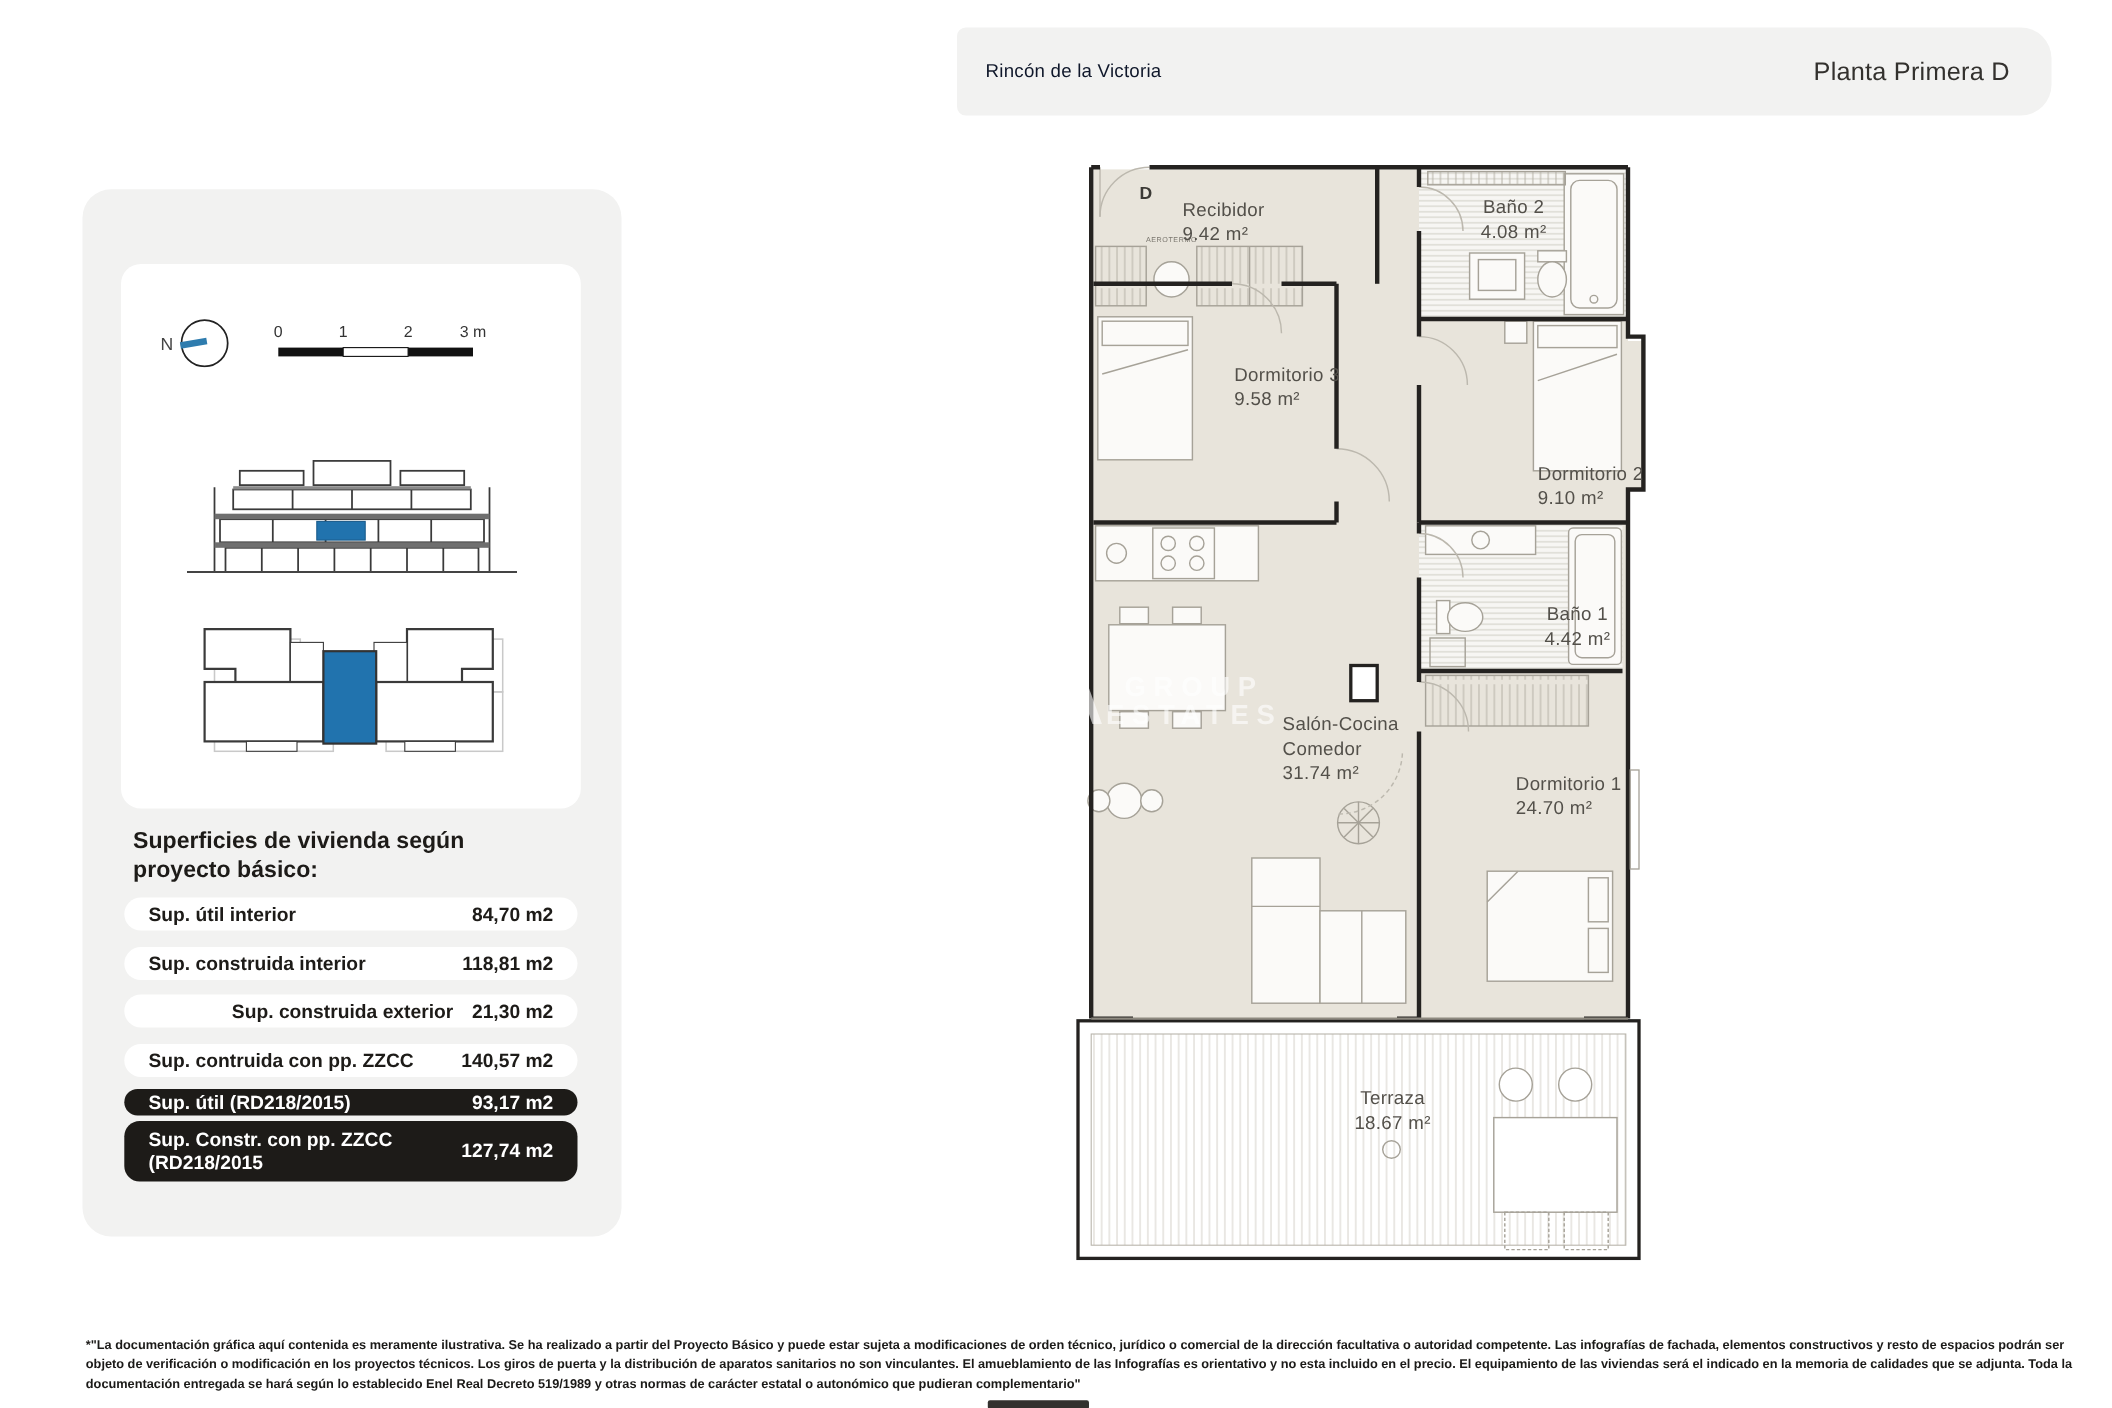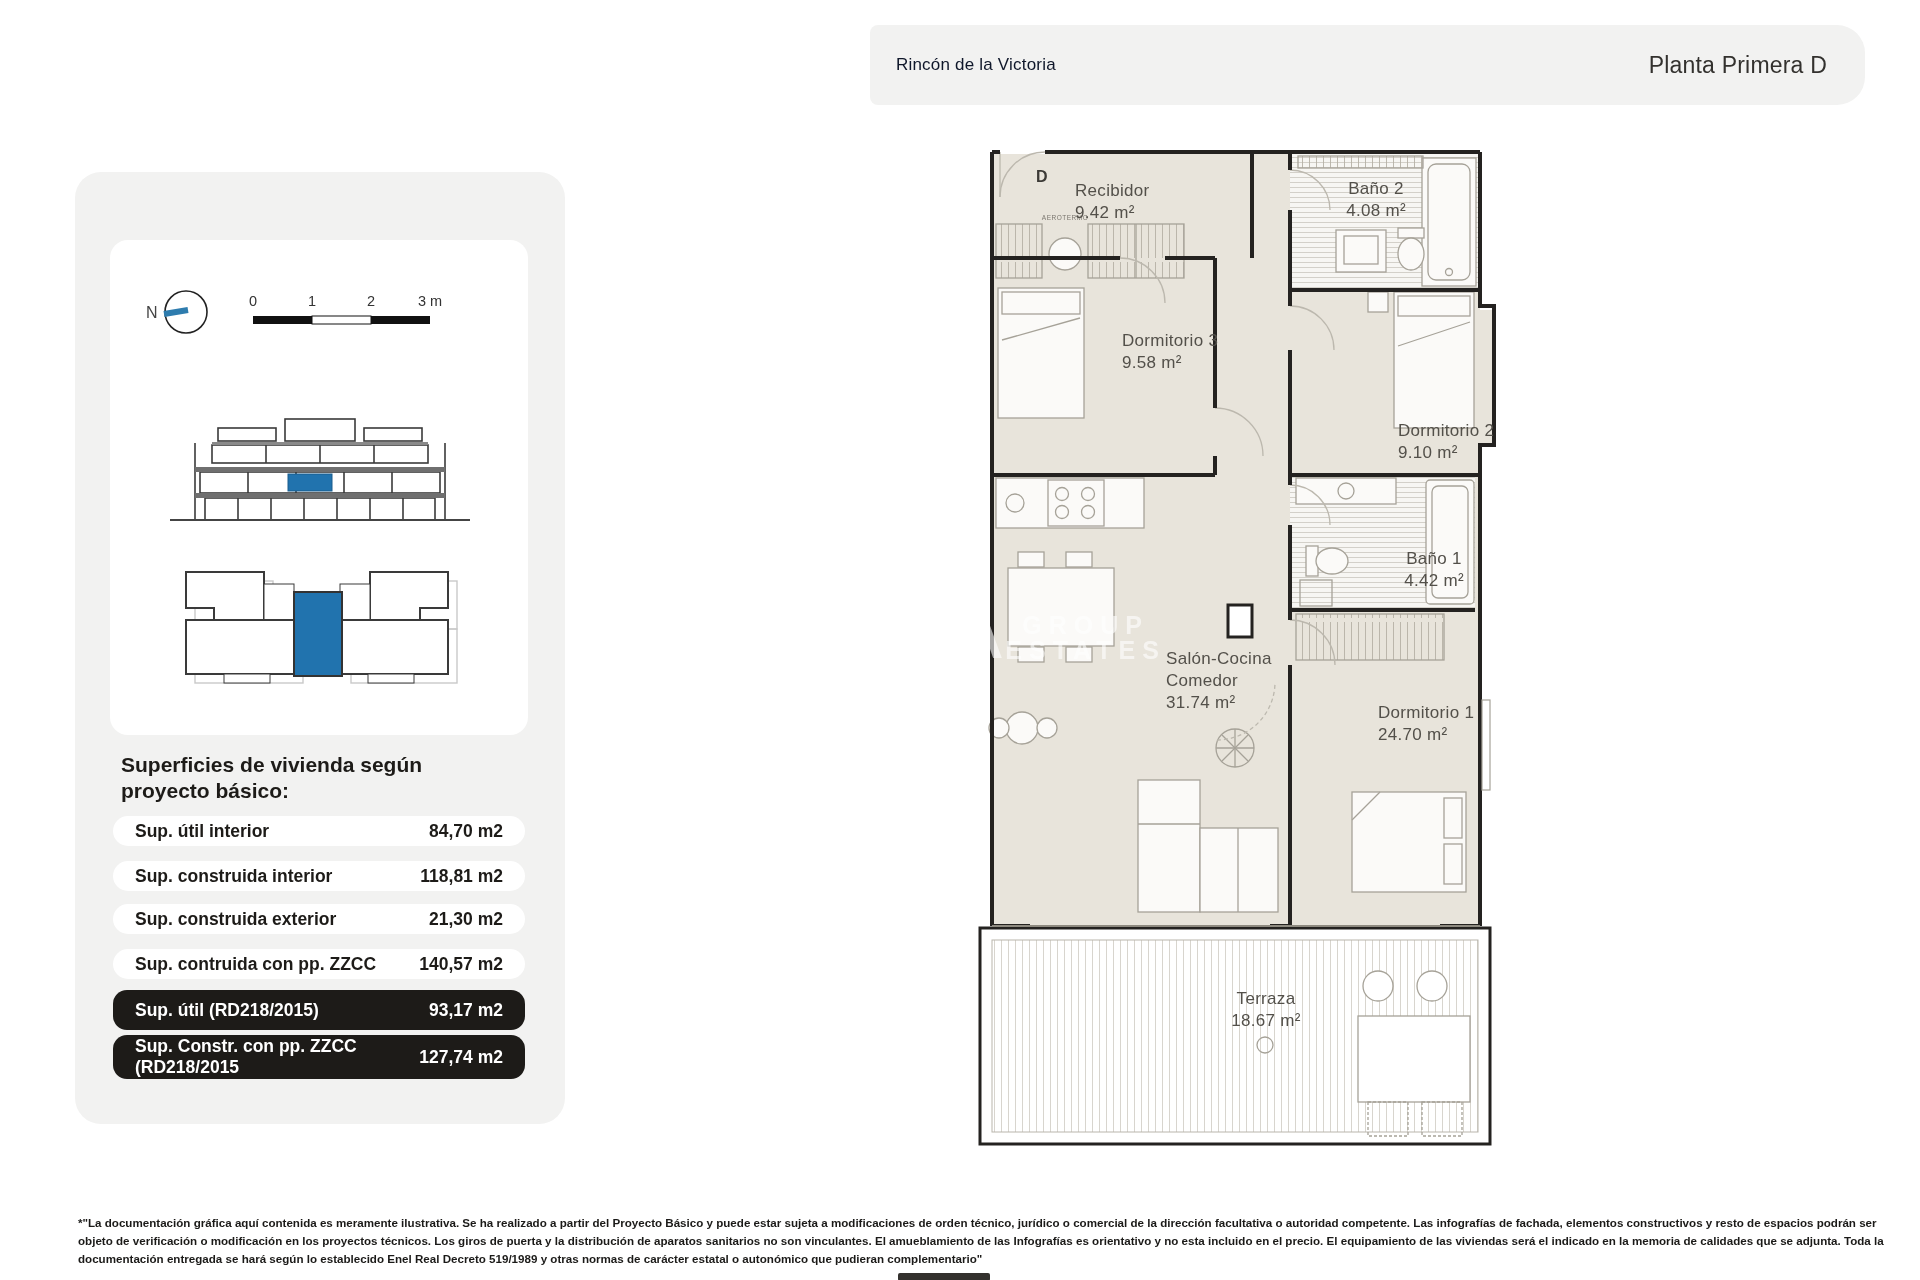--- a/index.html
+++ b/index.html
@@ -20,22 +20,22 @@
     background:#ffffff;border-radius:18px;}
   .svgabs{position:absolute;}
 
   .surfaces{position:absolute;left:113px;top:752px;width:412px;}
   .surf-heading{font-size:21px;font-weight:600;color:#1d1b18;line-height:26px;
     padding-left:8px;width:330px;}
   .srow{display:flex;align-items:center;justify-content:space-between;
     background:#fff;border-radius:16px;height:30px;margin-top:14px;
     font-size:17.5px;font-weight:600;color:#1d1b18;padding:0 22px;box-sizing:border-box;gap:17px;}
   .srow.dark{background:#1d1b18;color:#fff;border-radius:14px;}
-  .srow.h40{height:40px;}
-  .srow.h55{height:44px;}
+  .srow.h40{height:24px;}
+  .srow.h55{height:55px;}
   .srow .lab{white-space:pre-line;line-height:21px;}
 
   
   .plan-wrap{position:absolute;left:970px;top:140px;width:530px;height:1022px;}
   .room-label{position:absolute;font-size:17px;line-height:22px;color:#53504a;
     letter-spacing:.3px;white-space:pre-line;}
   .room-label.ctr{text-align:center;}
   .unit-letter{position:absolute;left:1036px;top:168px;font-size:16px;font-weight:600;color:#3c3a36;}
   .watermark{position:absolute;left:960px;top:610px;display:flex;align-items:center;
     color:rgba(255,255,255,.6);font-weight:600;pointer-events:none;}
@@ -131,21 +131,21 @@
 <div class="surfaces">
   <div class="surf-heading">Superficies de vivienda según proyecto básico:</div>
   <div class="srow" style="margin-top:12px;">
     <span class="lab">Sup. útil interior</span>
     <span class="val">84,70 m2</span>
   </div>
   <div class="srow" style="margin-top:15px;">
     <span class="lab">Sup. construida interior</span>
     <span class="val">118,81 m2</span>
   </div>
-  <div class="srow" style="margin-top:13px;">
+  <div class="srow" style="margin-top:13px;justify-content:flex-end;">
     <span class="lab">Sup. construida exterior</span>
     <span class="val">21,30 m2</span>
   </div>
   <div class="srow" style="margin-top:15px;">
     <span class="lab">Sup. contruida con pp. ZZCC</span>
     <span class="val">140,57 m2</span>
   </div>
   <div class="srow dark h40" style="margin-top:11px;">
     <span class="lab">Sup. útil (RD218/2015)</span>
     <span class="val">93,17 m2</span>

